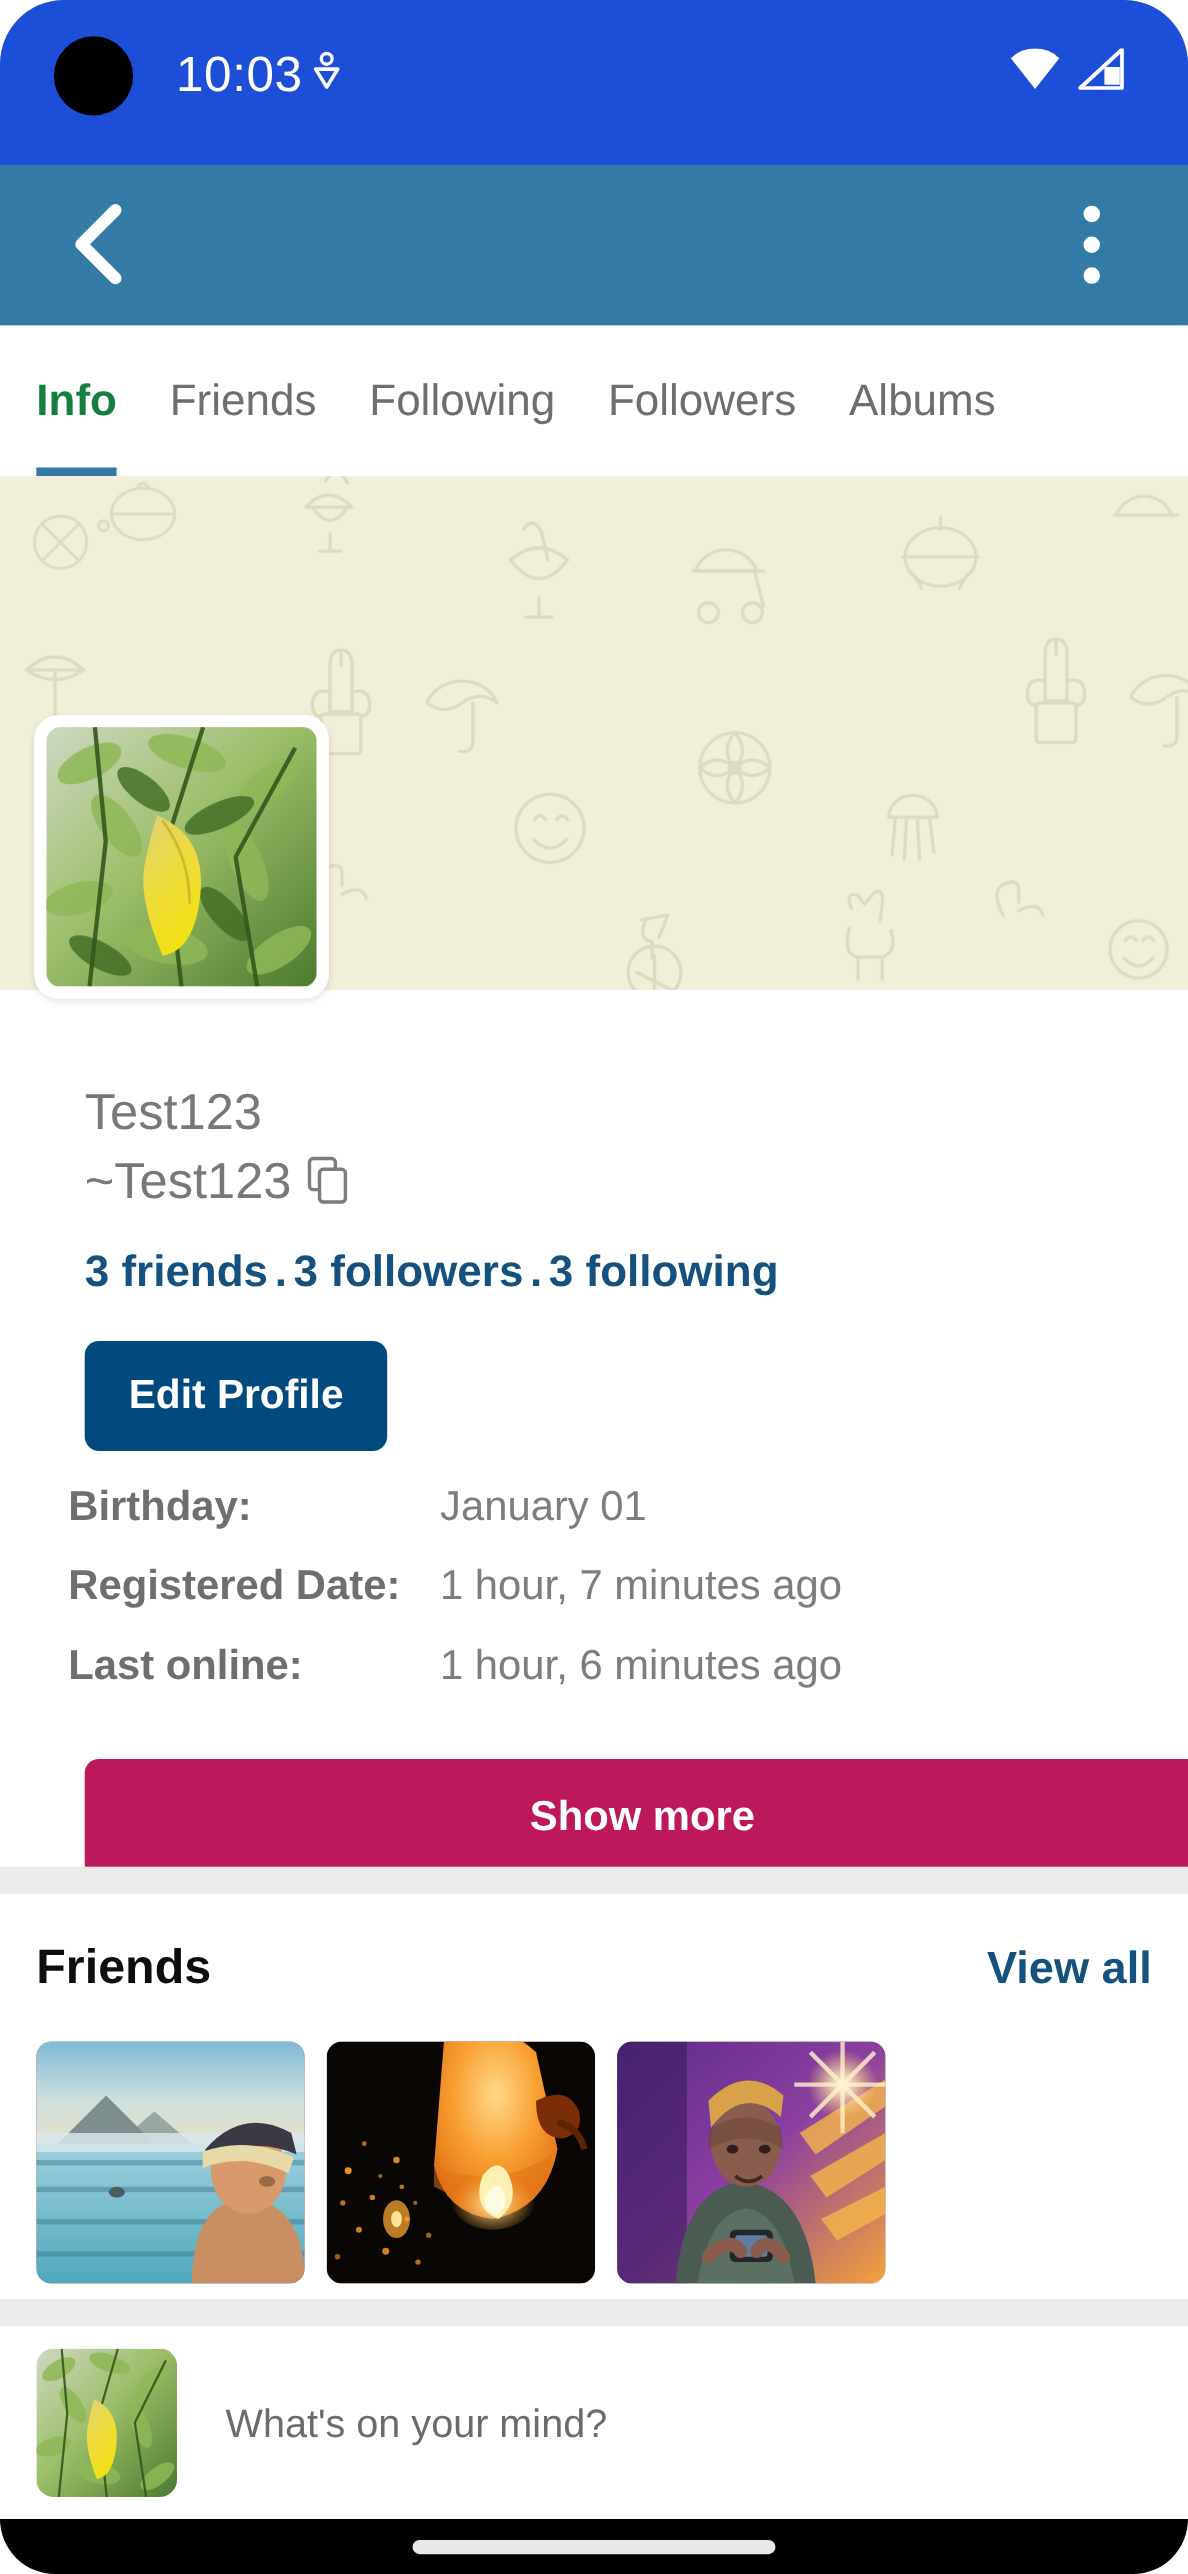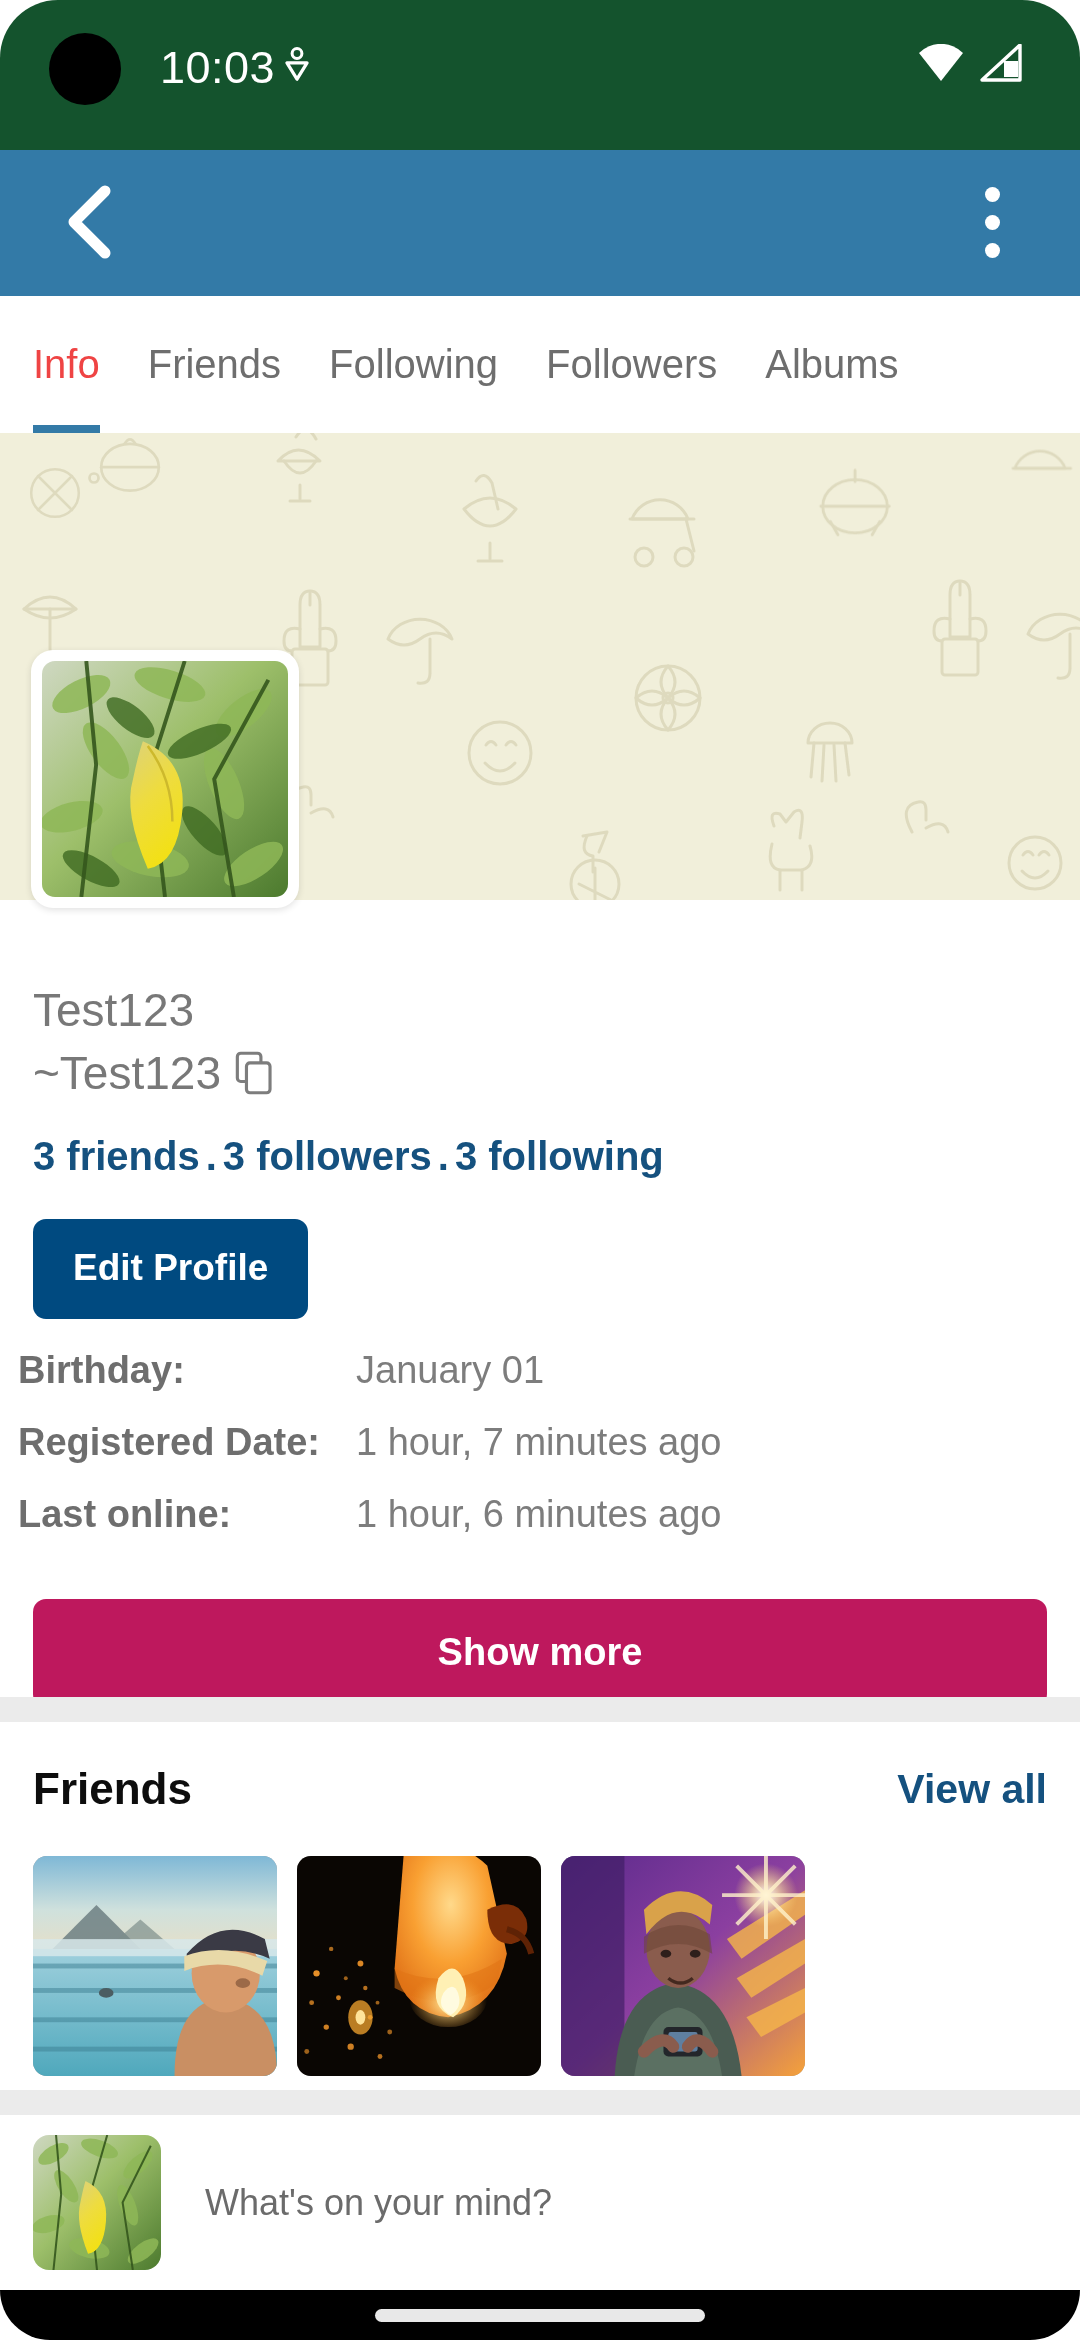--- a/index.html
+++ b/index.html
@@ -13,21 +13,21 @@
     position:relative;
     width:1080px; height:2340px;
     background:#ffffff;
     overflow:hidden;
   }
 
   
   #statusbar {
     position:absolute; top:0; left:0;
     width:1080px; height:150px;
-    background:#14532d;
+    background:#1d4ed8;
     border-top-left-radius:58px;
     border-top-right-radius:58px;
   }
   #punchhole {
     position:absolute; left:49px; top:33px;
     width:72px; height:72px;
     background:#000; border-radius:50%;
   }
   #clock {
     position:absolute; left:160px; top:34px;
@@ -75,21 +75,21 @@
   }
   .tab {
     position:relative;
     height:137px;
     display:flex; align-items:center;
     padding:0 24px;
     font-size:40px; color:#6e6e6e;
     cursor:pointer; flex:0 0 auto;
   }
   .tab:first-child { padding-left:0; }
-  .tab.active { color:#ef4444; font-weight:normal; }
+  .tab.active { color:#15803d; font-weight:bold; }
   .tab.active::after {
     content:""; position:absolute;
     left:0; right:24px; bottom:0;
     height:8px; background:#337AA7;
   }
 
   
   #cover {
     position:absolute; top:433px; left:0;
     width:1080px; height:467px;
@@ -108,21 +108,21 @@
     padding:11px;
   }
   #avatar .photo {
     width:100%; height:100%;
     border-radius:13px; overflow:hidden;
     position:relative;
   }
   #avatar .photo svg { width:100%; height:100%; display:block; }
 
   
-  #profile { position:absolute; top:900px; left:0; width:1080px; }
+  #profile { position:absolute; top:900px; left:0; width:1080px;padding-left:44px; }
   #display-name {
     margin:84px 0 0 33px;
     font-size:46px; color:#787878; line-height:52px;
   }
   #handle-row {
     margin:10px 0 0 33px;
     display:flex; align-items:center; gap:14px;
   }
   #handle { font-size:46px; color:#787878; line-height:54px; }
   #copy-icon { width:38px; height:44px; cursor:pointer; }

